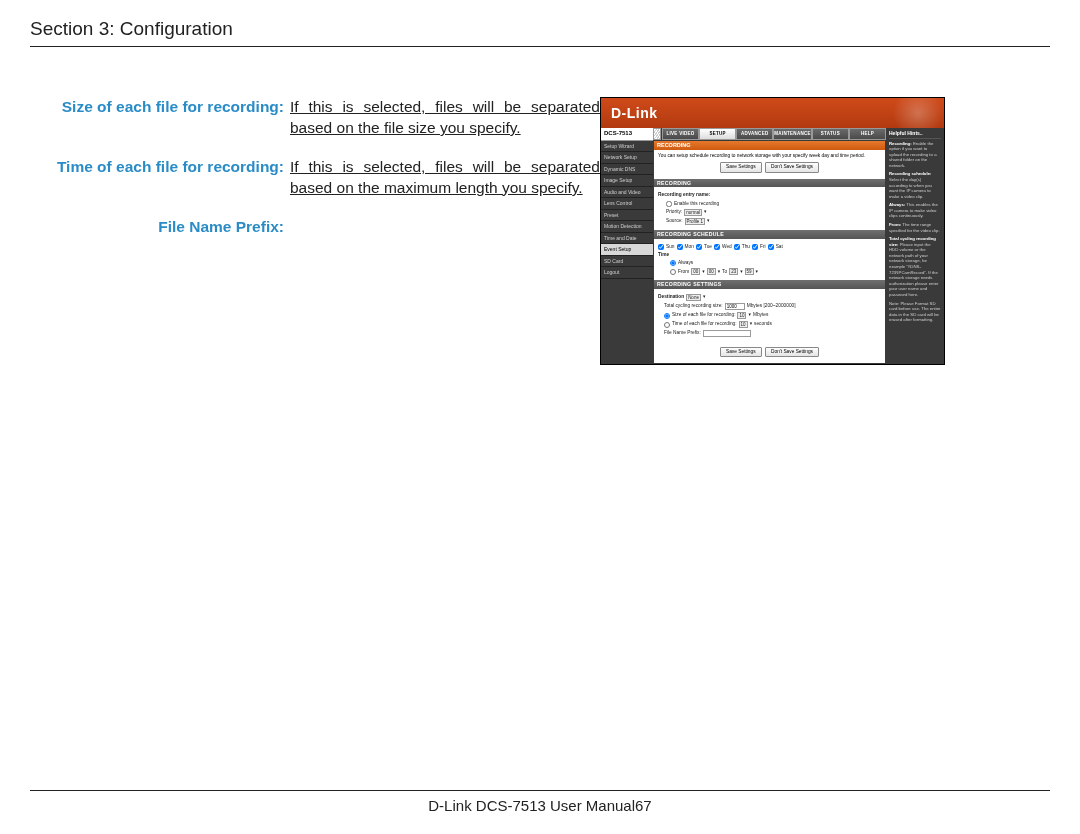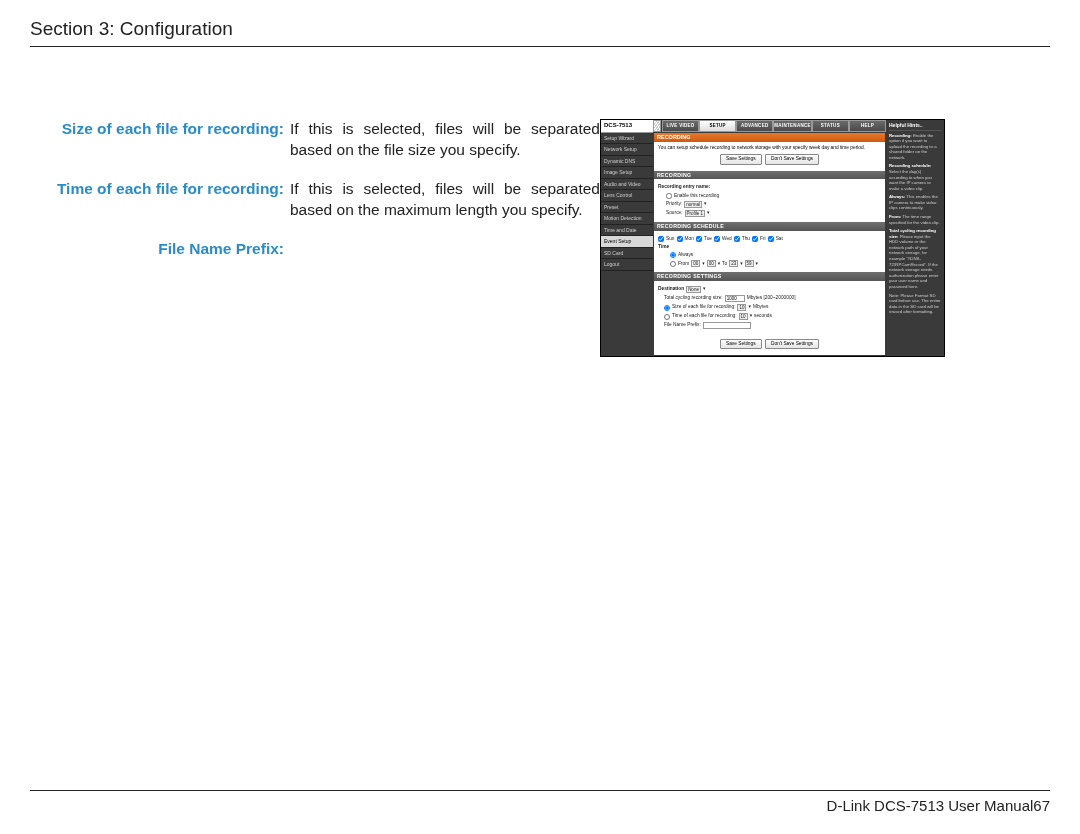--- a/index.html
+++ b/index.html
@@ -11,21 +11,21 @@
     position: relative;
     background: #fff;
   }
   .page {
     padding: 18px 30px 0 30px;
   }
   .section-header {
     font-size: 19px;
     padding-bottom: 6px;
     border-bottom: 1px solid #222;
-    margin-bottom: 72px;
+    margin-bottom: 50px;
   }
   .content-row {
     display: flex;
     align-items: flex-start;
   }
   .defs {
     flex: 0 0 570px;
   }
   .def {
     display: flex;
@@ -36,20 +36,21 @@
   .def-label {
     flex: 0 0 260px;
     text-align: right;
     color: #2a8cc7;
     font-weight: 700;
     padding-right: 6px;
   }
   .def-desc {
     flex: 1;
     text-align: justify;
+    text-decoration: underline;
   }
   .shot {
     flex: 0 0 345px;
     border: 1px solid #000;
     font-family: Verdana, Arial, sans-serif;
   }
   .shot-header {
     height: 30px;
     background: linear-gradient(#cf4a1a, #b23a10);
     display: flex;
@@ -193,21 +194,21 @@
   .shot-help .hh { color: #fff; font-weight: 700; font-size: 5px; margin-bottom: 2px; border-bottom: 1px solid #555; padding-bottom: 1px;}
   .shot-help b { color: #fff; }
   .ht { margin-bottom: 3px; }
   .footer {
     position: absolute;
     left: 30px; right: 30px;
     bottom: 20px;
     border-top: 1px solid #222;
     padding-top: 6px;
     display: flex;
-    justify-content: flex-end;
+    justify-content: center;
     font-size: 15px;
   }
 </style>
 </head>
 <body>
 
 <div class="page">
   <div class="section-header">Section 3: Configuration</div>
 
   <div class="content-row">
@@ -219,20 +220,24 @@
       <div class="def">
         <div class="def-label">Time of each file for recording:</div>
         <div class="def-desc">If this is selected, files will be separated based on the maximum length you specify.</div>
       </div>
       <div class="def">
         <div class="def-label">File Name Prefix:</div>
       </div>
     </div>
 
     <div class="shot">
+      <div class="shot-header">
+        <span class="brand">D-Link</span>
+        <div class="orb"></div>
+      </div>
       <div class="shot-body">
 
         <div class="shot-side">
           <div class="shot-model">DCS-7513</div>
           <div class="side-item">Setup Wizard</div>
           <div class="side-item">Network Setup</div>
           <div class="side-item">Dynamic DNS</div>
           <div class="side-item">Image Setup</div>
           <div class="side-item">Audio and Video</div>
           <div class="side-item">Lens Control</div>

